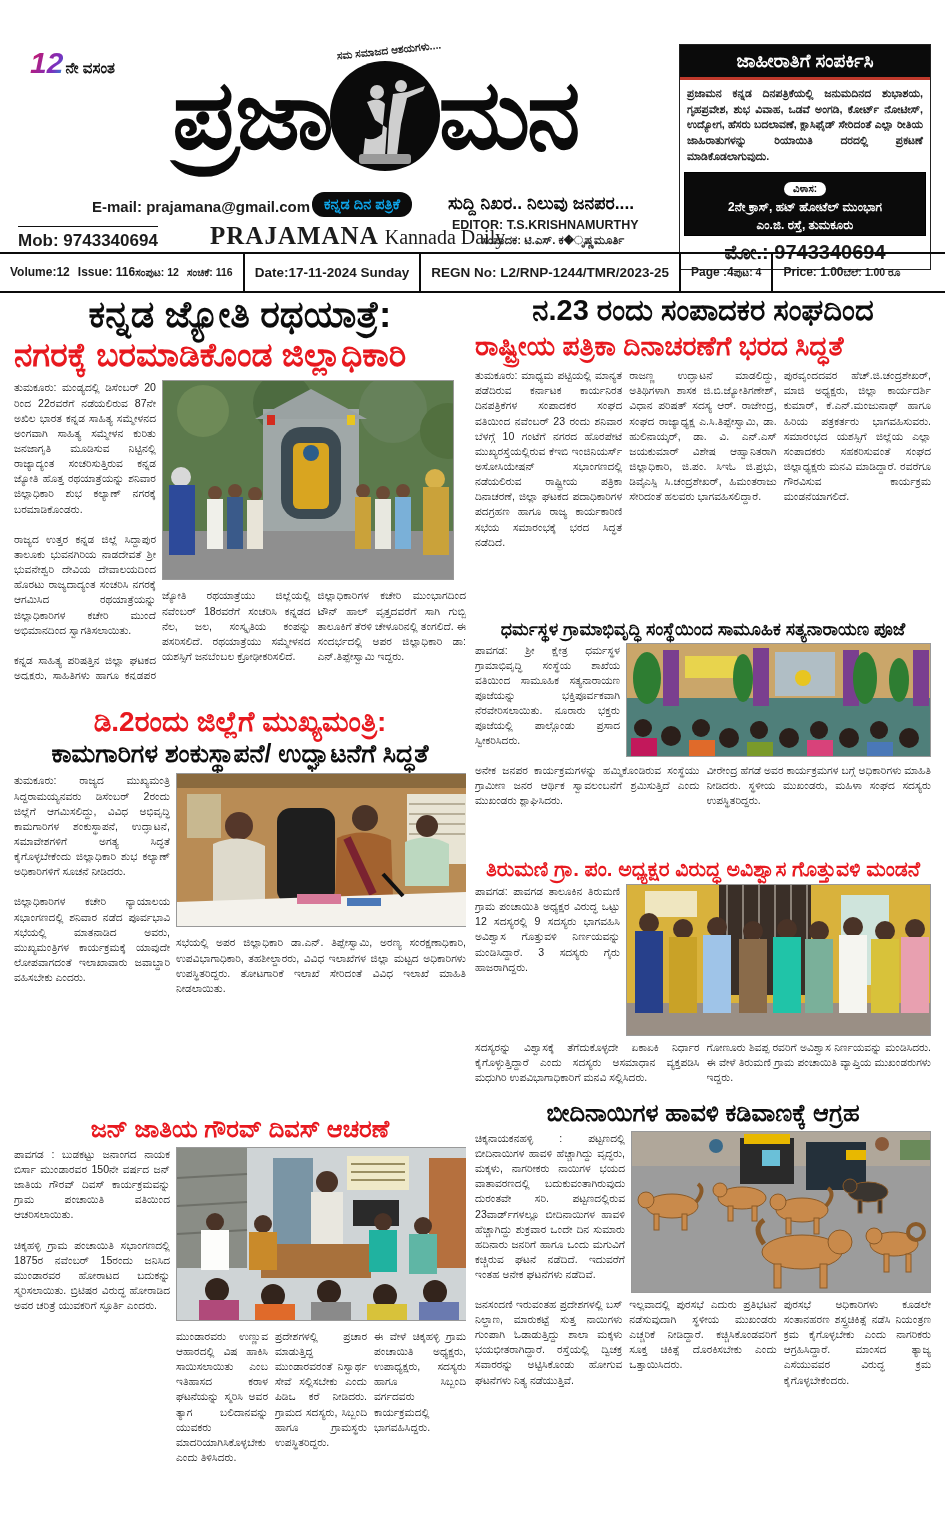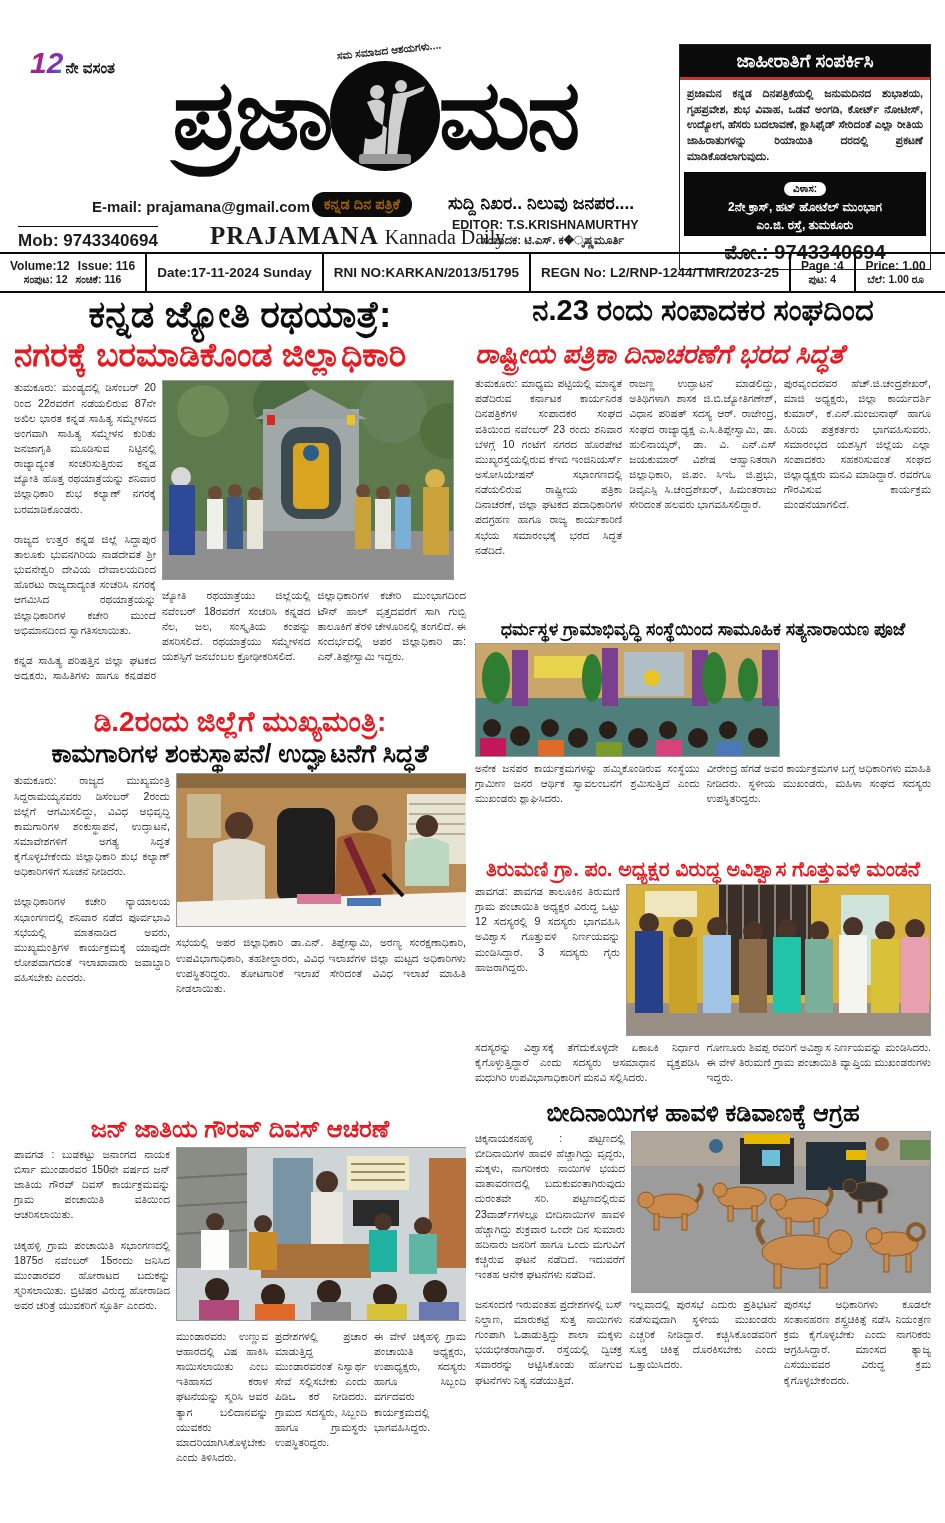--- a/index.html
+++ b/index.html
@@ -12,21 +12,21 @@
   .anniv .num{font-size:30px;font-style:italic;color:#d5135a;font-weight:900;
               background:linear-gradient(120deg,#d5135a,#7b2fbe 70%, #1a9cd8);-webkit-background-clip:text;background-clip:text;color:transparent;}
   .anniv .lbl{font-size:15px;color:#111;margin-left:2px;}
   .mast-row{position:absolute;top:58px;left:55px;width:640px;display:flex;align-items:center;justify-content:center;}
   .mast-word{font-size:96px;font-weight:900;line-height:1;letter-spacing:-3px;color:#0b0b0b;
              font-family:"Liberation Serif","DejaVu Serif",serif;}
   .emblem{position:relative;width:116px;height:116px;margin:0 -4px;flex:0 0 auto;}
   .emblem .motto{position:absolute;top:-14px;left:-18px;width:160px;text-align:center;
                  font-size:10.5px;font-weight:bold;color:#222;transform:rotate(-6deg);}
   .mast-email{position:absolute;top:198px;left:92px;font-weight:bold;font-size:15px;}
-  .badge{position:absolute;top:192px;left:312px;background:#0c0c0c;color:#a16207;font-weight:bold;
+  .badge{position:absolute;top:192px;left:312px;background:#0c0c0c;color:#0ea5e9;font-weight:bold;
          font-size:14.5px;padding:4px 12px;border-radius:12px;}
   .tagline{position:absolute;top:193px;left:448px;font-weight:900;font-size:17.5px;color:#0b0b0b;}
   .editor-en{position:absolute;top:218px;left:452px;font-weight:bold;font-size:12.5px;}
   .editor-kn{position:absolute;top:234px;left:482px;font-weight:bold;font-size:11.5px;}
   .mob{position:absolute;top:226px;left:18px;font-weight:900;font-size:17px;border-top:1px solid #111;padding-top:4px;}
   .name-en{position:absolute;top:222px;left:210px;font-family:"Liberation Serif","DejaVu Serif",serif;}
   .name-en .b{font-weight:900;font-size:25px;letter-spacing:1px;}
   .name-en .s{font-size:20px;margin-left:6px;}
   
   .adbox{position:absolute;top:44px;right:14px;width:250px;border:1px solid #222;background:#fff;}
@@ -34,42 +34,42 @@
               padding:5px 2px;border-bottom:3px solid #c0392b;}
   .adbox-body{font-size:10.8px;font-weight:bold;text-align:justify;padding:6px 7px;line-height:1.45;}
   .adbox-addr{background:#0b0b0b;color:#fff;margin:2px 4px;text-align:center;padding:5px 3px 1px;border:1px solid #000;}
   .addr-pill{display:inline-block;background:#fff;color:#0b0b0b;font-weight:bold;font-size:10px;
              border-radius:9px;padding:1px 9px;margin-bottom:3px;}
   .addr-line{font-size:12px;font-weight:bold;line-height:1.45;}
   .adbox-phone{text-align:center;font-weight:900;font-size:20px;padding:3px 0 5px;}
   
   .infobar{position:absolute;top:252px;left:0;width:945px;height:37px;display:flex;align-items:stretch;
            border-top:2px solid #0b0b0b;border-bottom:2px solid #0b0b0b;}
-  .cell{display:flex;flex-direction:column;align-items:center;justify-content:center;
+  .cell{display:flex;align-items:center;justify-content:center;
         font-weight:bold;font-size:12px;line-height:1.15;padding:0 10px;}
   .cell+.cell{border-left:2px solid #0b0b0b;}
   .cell .kn{font-size:10.5px;}
   .cell.one{font-size:13.5px;}
   .duo{display:flex;gap:8px;}
   
   main{position:absolute;top:294px;left:14px;width:917px;display:flex;gap:9px;}
   .half-l{width:452px;}
   .half-r{width:456px;}
   .hb{font-weight:900;color:#0d0d0d;line-height:1.12;text-align:center;}
   .hr-red{font-weight:900;color:#e8191f;line-height:1.12;}
   .txt{font-size:10.6px;line-height:1.43;text-align:justify;white-space:pre-line;color:#222;}
   .row{display:flex;gap:6px;}
   .cols{display:flex;gap:7px;margin-top:4px;}
   .cols>div{flex:1;overflow:hidden;}
   .photo{border:1px solid #999;background:#ddd;flex:0 0 auto;}
   .leadcol{overflow:hidden;}
   .art{overflow:hidden;}
   
   .a1 .hb{font-size:37px;}  .a1 .hr-red{font-size:33px;margin-top:2px;}
-  .a2 .hb{font-size:29px;}  .a2 .hr-red{font-size:26.5px;margin-top:14px;font-style:italic;}
+  .a2 .hb{font-size:29px;}  .a2 .hr-red{font-size:26.5px;margin-top:6px;}
   .a3 .hb{font-size:17.5px;text-align:center;margin:4px 0 3px;}
   .a4 .hr-red{font-size:28px;text-align:center;}
   .a4 .hb{font-size:25px;text-align:center;margin-top:2px;}
   .a5 .hr-red{font-size:20.5px;text-align:center;margin:4px 0 3px;}
   .a6 .hb{font-size:24px;text-align:center;margin:4px 0 4px;}
   .a7 .hr-red{font-size:24px;text-align:center;margin:4px 0 4px;}
 </style>
 </head>
 <body>
 
@@ -125,21 +125,20 @@
       <div class="duo">
           <span>Volume:12</span>
           <span>Issue: 116</span>
         </div>
       <div class="duo kn">
           <span>ಸಂಪುಟ: 12</span>
           <span>ಸಂಚಿಕೆ: 116</span>
         </div>
     </div>
     <div class="cell one">Date:17-11-2024 Sunday</div>
-    <div class="cell one">RNI NO:KARKAN/2013/51795</div>
     <div class="cell one">REGN No: L2/RNP-1244/TMR/2023-25</div>
     <div class="cell">
       <span>Page :4</span>
         <span class="kn">ಪುಟ: 4</span>
     </div>
     <div class="cell">
       <span>Price: 1.00</span>
         <span class="kn">ಬೆಲೆ: 1.00 ರೂ</span>
     </div>
   </div>
@@ -314,20 +313,21 @@
         <div class="cols" style="margin-top:6px">
           <div class="txt" style="height:238px">ತುಮಕೂರು: ಮಾಧ್ಯಮ ಪಟ್ಟಿಯಲ್ಲಿ ಮಾನ್ಯತೆ ಪಡೆದಿರುವ ಕರ್ನಾಟಕ ಕಾರ್ಯನಿರತ ದಿನಪತ್ರಿಕೆಗಳ ಸಂಪಾದಕರ ಸಂಘದ ವತಿಯಿಂದ ನವೆಂಬರ್ 23 ರಂದು ಶನಿವಾರ ಬೆಳಗ್ಗೆ 10 ಗಂಟೆಗೆ ನಗರದ ಹೊರಪೇಟೆ ಮುಖ್ಯರಸ್ತೆಯಲ್ಲಿರುವ ಕೆಇಬಿ ಇಂಜಿನಿಯರ್ಸ್ ಅಸೋಸಿಯೇಷನ್ ಸಭಾಂಗಣದಲ್ಲಿ ನಡೆಯಲಿರುವ ರಾಷ್ಟ್ರೀಯ ಪತ್ರಿಕಾ ದಿನಾಚರಣೆ, ಜಿಲ್ಲಾ ಘಟಕದ ಪದಾಧಿಕಾರಿಗಳ ಪದಗ್ರಹಣ ಹಾಗೂ ರಾಜ್ಯ ಕಾರ್ಯಕಾರಿಣಿ ಸಭೆಯ ಸಮಾರಂಭಕ್ಕೆ ಭರದ ಸಿದ್ಧತೆ ನಡೆದಿದೆ.</div>
           <div class="txt" style="height:238px">ರಾಜಣ್ಣ ಉದ್ಘಾಟನೆ ಮಾಡಲಿದ್ದು, ಅತಿಥಿಗಳಾಗಿ ಶಾಸಕ ಜಿ.ಬಿ.ಜ್ಯೋತಿಗಣೇಶ್, ವಿಧಾನ ಪರಿಷತ್ ಸದಸ್ಯ ಆರ್. ರಾಜೇಂದ್ರ, ಸಂಘದ ರಾಜ್ಯಾಧ್ಯಕ್ಷ ಎ.ಸಿ.ತಿಪ್ಪೇಸ್ವಾಮಿ, ಡಾ. ಹುಲಿನಾಯ್ಕರ್, ಡಾ. ವಿ. ಎನ್.ಎಸ್ ಜಯಕುಮಾರ್ ವಿಶೇಷ ಆಹ್ವಾನಿತರಾಗಿ ಜಿಲ್ಲಾಧಿಕಾರಿ, ಜಿ.ಪಂ. ಸಿಇಓ ಜಿ.ಪ್ರಭು, ಡಿವೈಎಸ್ಪಿ ಸಿ.ಚಂದ್ರಶೇಖರ್, ಹಿಮಂತರಾಜು ಸೇರಿದಂತೆ ಹಲವರು ಭಾಗವಹಿಸಲಿದ್ದಾರೆ.</div>
           <div class="txt" style="height:238px">ಪುರವೃಂದದವರ ಹೆಚ್.ಜಿ.ಚಂದ್ರಶೇಖರ್, ಮಾಜಿ ಅಧ್ಯಕ್ಷರು, ಜಿಲ್ಲಾ ಕಾರ್ಯದರ್ಶಿ ಕುಮಾರ್, ಕೆ.ಎನ್.ಮಂಜುನಾಥ್ ಹಾಗೂ ಹಿರಿಯ ಪತ್ರಕರ್ತರು ಭಾಗವಹಿಸುವರು. ಸಮಾರಂಭದ ಯಶಸ್ಸಿಗೆ ಜಿಲ್ಲೆಯ ಎಲ್ಲಾ ಸಂಪಾದಕರು ಸಹಕರಿಸುವಂತೆ ಸಂಘದ ಜಿಲ್ಲಾಧ್ಯಕ್ಷರು ಮನವಿ ಮಾಡಿದ್ದಾರೆ. ರವರೆಗೂ ಗೌರವಿಸುವ ಕಾರ್ಯಕ್ರಮ ಮಂಡನೆಯಾಗಲಿದೆ.</div>
         </div>
       </section>
 
       <section class="art a3" style="height:238px">
         <div class="hb">ಧರ್ಮಸ್ಥಳ ಗ್ರಾಮಾಭಿವೃದ್ಧಿ ಸಂಸ್ಥೆಯಿಂದ ಸಾಮೂಹಿಕ ಸತ್ಯನಾರಾಯಣ ಪೂಜೆ</div>
         <div class="row">
+          <div class="leadcol txt" style="width:145px;height:116px">ಪಾವಗಡ: ಶ್ರೀ ಕ್ಷೇತ್ರ ಧರ್ಮಸ್ಥಳ ಗ್ರಾಮಾಭಿವೃದ್ಧಿ ಸಂಸ್ಥೆಯ ಶಾಖೆಯ ವತಿಯಿಂದ ಸಾಮೂಹಿಕ ಸತ್ಯನಾರಾಯಣ ಪೂಜೆಯನ್ನು ಭಕ್ತಿಪೂರ್ವಕವಾಗಿ ನೆರವೇರಿಸಲಾಯಿತು. ನೂರಾರು ಭಕ್ತರು ಪೂಜೆಯಲ್ಲಿ ಪಾಲ್ಗೊಂಡು ಪ್ರಸಾದ ಸ್ವೀಕರಿಸಿದರು.</div>
           <svg class="photo" width="303" height="112" viewBox="0 0 303 112">
             <rect width="303" height="112" fill="#caa66a"></rect>
             <rect x="0" y="54" width="303" height="58" fill="#4f7f7a"></rect>
             <rect x="36" y="6" width="16" height="56" fill="#7a3f8f"></rect>
               <rect x="126" y="4" width="16" height="58" fill="#7a3f8f"></rect>
             <rect x="216" y="6" width="16" height="56" fill="#7a3f8f"></rect>
               <rect x="286" y="6" width="16" height="56" fill="#7a3f8f"></rect>
             <rect x="58" y="12" width="52" height="22" fill="#e8d44d"></rect>
             <rect x="148" y="8" width="60" height="44" fill="#b0bec5"></rect>
             <ellipse cx="20" cy="34" rx="14" ry="26" fill="#2e7d32"></ellipse>

